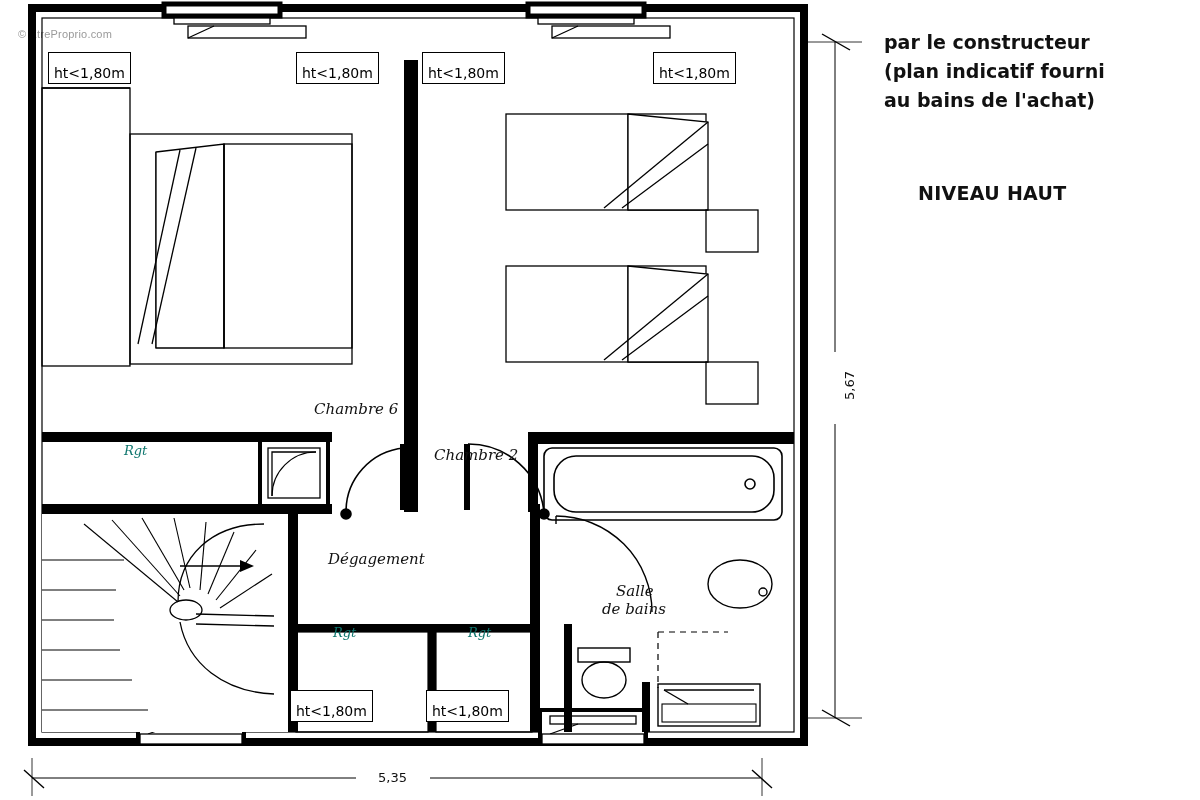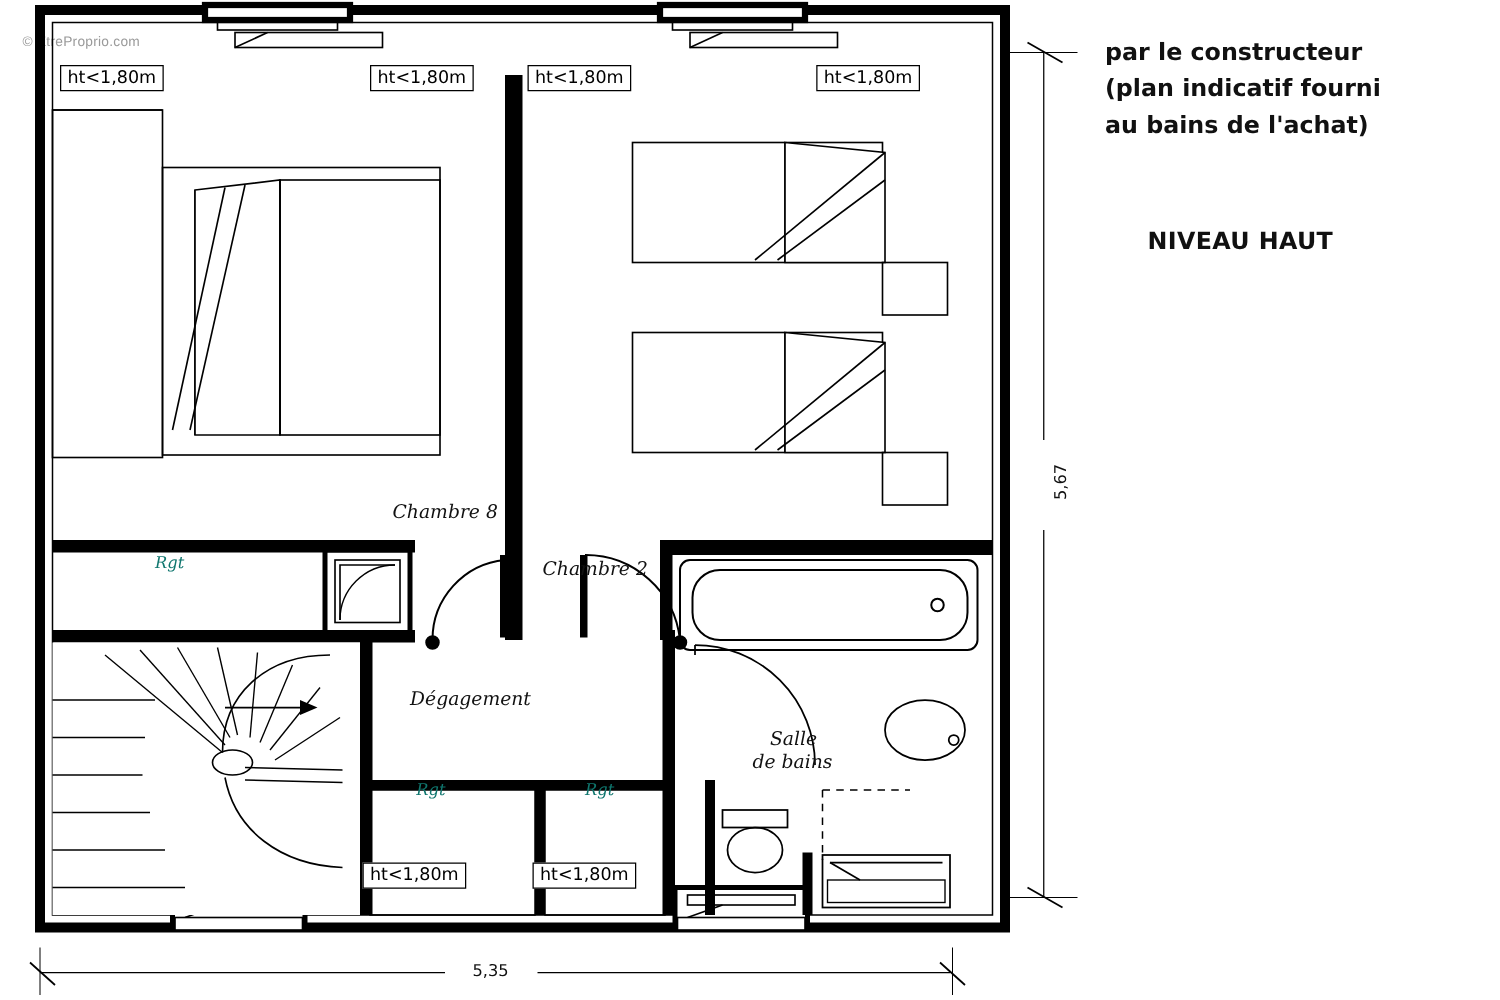--- a/index.html
+++ b/index.html
@@ -63,21 +63,21 @@
     width: 780px; height: 752px;
   }
 
   
   .ht-label {
     border: 1.5px solid #000;
     background: #fff;
     font-family: "DejaVu Sans", sans-serif;
     font-size: 14px;
     color: #000;
-    padding: 1px 5px 2px 5px;
+    padding: 12px 5px 2px 5px;
     white-space: nowrap;
     line-height: 16px;
   }
 
   
   .room-name {
     font-family: "DejaVu Serif", serif;
     font-style: italic;
     font-size: 15px;
     color: #111;
@@ -287,21 +287,21 @@
       </g>
     </svg>
 
     <div class="abs ht-label" style="left:20px; top:48px;">ht&lt;1,80m</div>
     <div class="abs ht-label" style="left:268px; top:48px;">ht&lt;1,80m</div>
     <div class="abs ht-label" style="left:394px; top:48px;">ht&lt;1,80m</div>
     <div class="abs ht-label" style="left:625px; top:48px;">ht&lt;1,80m</div>
     <div class="abs ht-label" style="left:262px; top:686px;">ht&lt;1,80m</div>
     <div class="abs ht-label" style="left:398px; top:686px;">ht&lt;1,80m</div>
 
-    <div class="abs room-name" style="left:286px; top:396px;">Chambre 8</div>
+    <div class="abs room-name" style="left:286px; top:396px;">Chambre 6</div>
     <div class="abs room-name" style="left:406px; top:396px;margin-top:46px;">Chambre 2</div>
     <div class="abs room-name" style="left:300px; top:546px;">Dégagement</div>
     <div class="abs room-name" style="left:588px; top:578px;">Salle</div>
     <div class="abs room-name" style="left:574px; top:596px;">de bains</div>
 
     <div class="abs rgt-label" style="left:96px; top:439px;">Rgt</div>
     <div class="abs rgt-label" style="left:305px; top:621px;">Rgt</div>
     <div class="abs rgt-label" style="left:440px; top:621px;">Rgt</div>
   </div>
 

